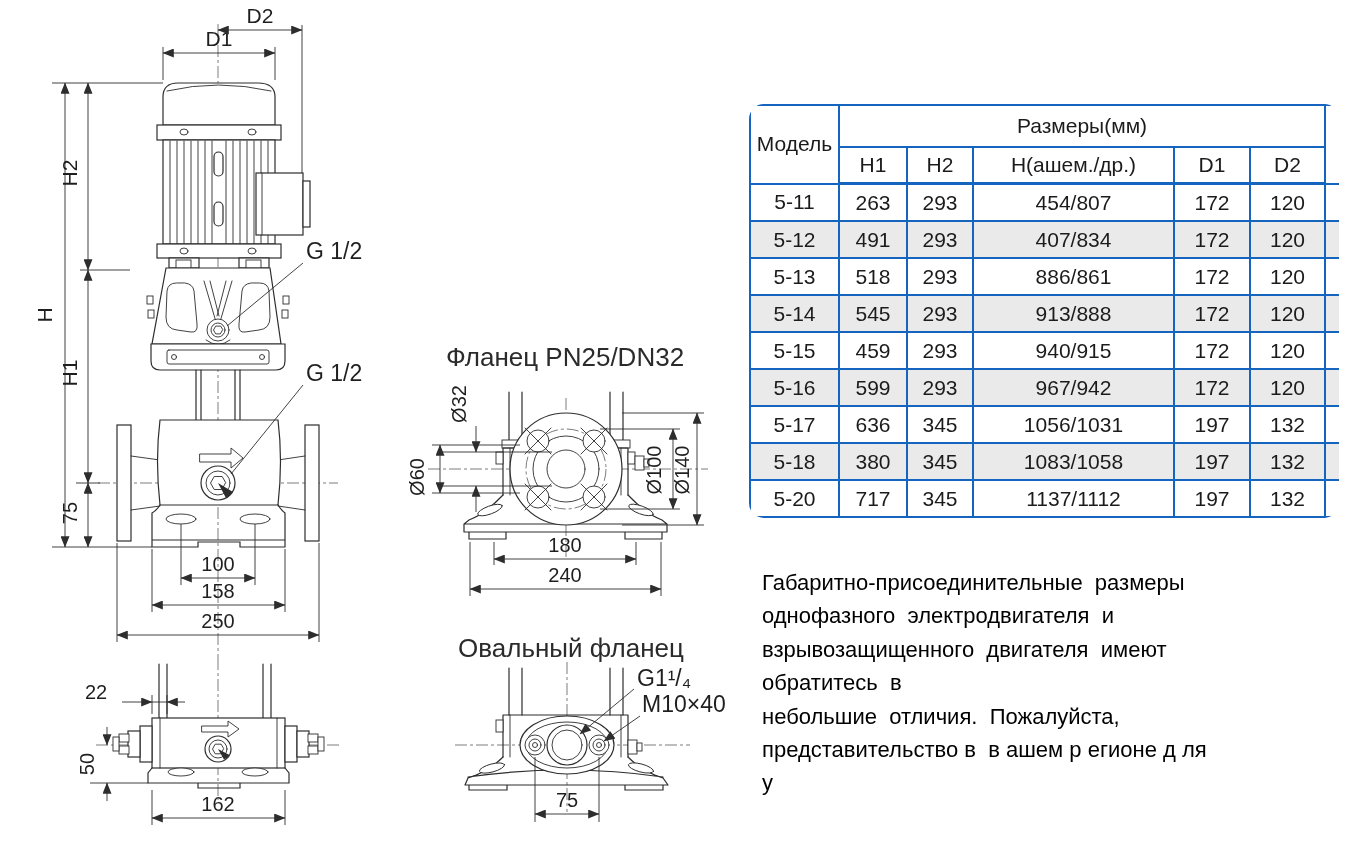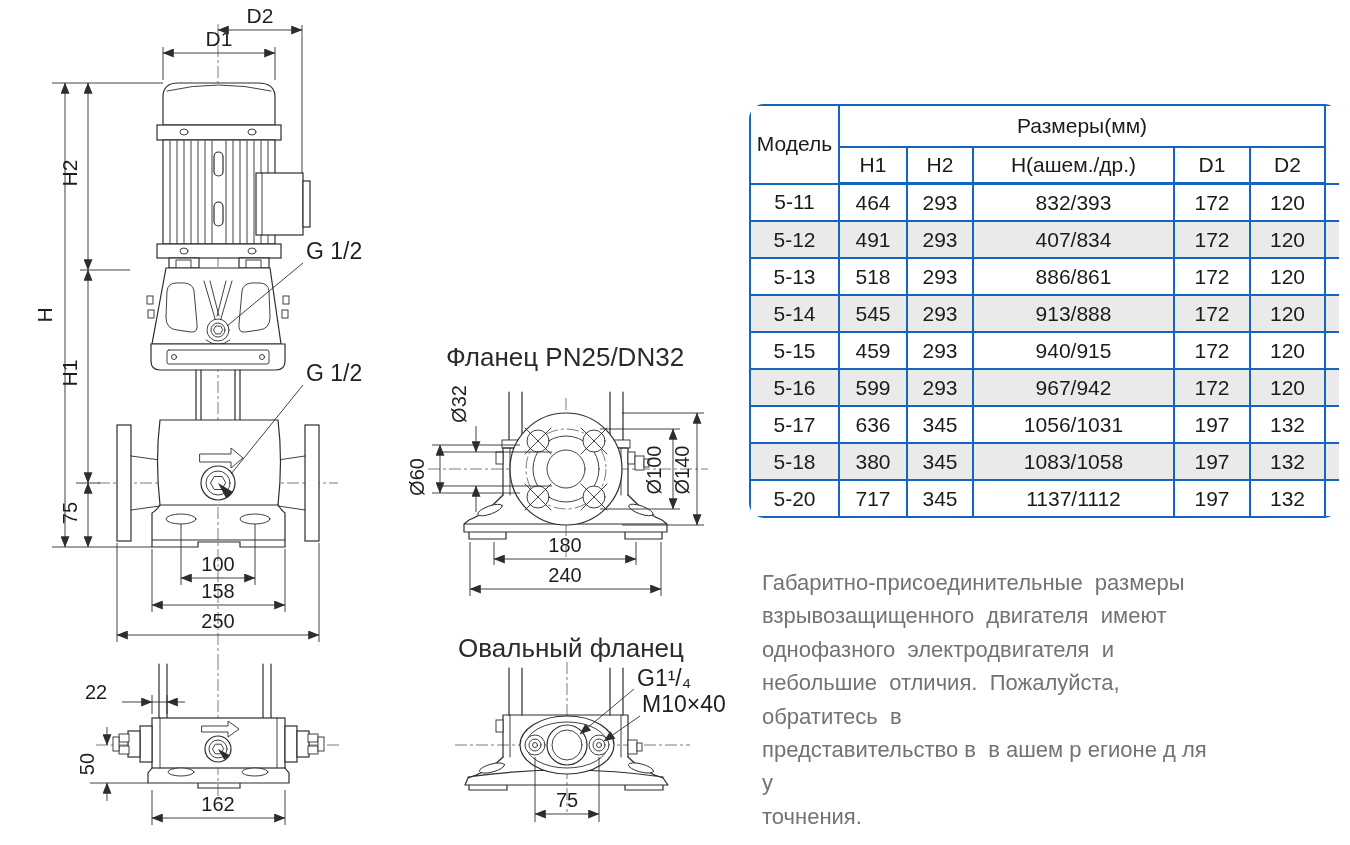--- a/index.html
+++ b/index.html
@@ -27,21 +27,21 @@
   td.hd{color:var(--table-header-text,#2e7ecb);font-size:22px;}
   tr.r1 td{height:40px;}
   tr.r2 td{height:34px;}
   tr.r2 td, td.model-hd{border-bottom:3px solid var(--table-border,#1565c0);}
   tr.data td{height:35px;}
   tr.stripe td{background:var(--row-stripe,#eaeaea);}
   td.noleft{border-left:none;}
 
   
   .note{position:absolute;left:762px;top:566px;width:455px;font-size:22px;
-        line-height:33.4px;color:#737373;}
+        line-height:33.4px;color:#000000;}
   .note div{white-space:pre-wrap;}
 </style>
 </head>
 <body>
 
 <svg id="drawing" width="755" height="845" viewBox="0 0 755 845" xmlns="http://www.w3.org/2000/svg">
   <defs>
     <marker id="ar" viewBox="0 0 10 8" markerWidth="12" markerHeight="9" refX="9.6" refY="4" orient="auto-start-reverse" markerUnits="userSpaceOnUse">
       <path d="M0,0 L10,4 L0,8 Z" fill="#2d2d2d"></path>
     </marker>
@@ -301,23 +301,23 @@
       </tr>
       <tr class="r2">
         <td class="hd">H1</td>
         <td class="hd">H2</td>
         <td class="hd">Н(ашем./др.)</td>
         <td class="hd">D1</td>
         <td class="hd">D2</td>
       </tr>
       <tr class="data">
         <td class="noleft">5-11</td>
-        <td>464</td>
-        <td>293</td>
-        <td>832/393</td>
+        <td>263</td>
+        <td>293</td>
+        <td>454/807</td>
         <td>172</td>
         <td>120</td>
         <td></td>
       </tr>
       <tr class="data stripe">
         <td class="noleft">5-12</td>
         <td>491</td>
         <td>293</td>
         <td>407/834</td>
         <td>172</td>
@@ -386,19 +386,18 @@
         <td>197</td>
         <td>132</td>
         <td></td>
       </tr>
     </tbody>
   </table>
 </div>
 
 <div class="note">
   <div>Габаритно-присоединительные  размеры</div>
+  <div>однофазного  электродвигателя  и</div>
   <div>взрывозащищенного  двигателя  имеют</div>
-  <div>однофазного  электродвигателя  и</div>
+  <div>обратитесь  в</div>
   <div>небольшие  отличия.  Пожалуйста,</div>
-  <div>обратитесь  в</div>
   <div>представительство в  в ашем р егионе д ля у</div>
-  <div>точнения.</div>
 </div>
 
 </body></html>

